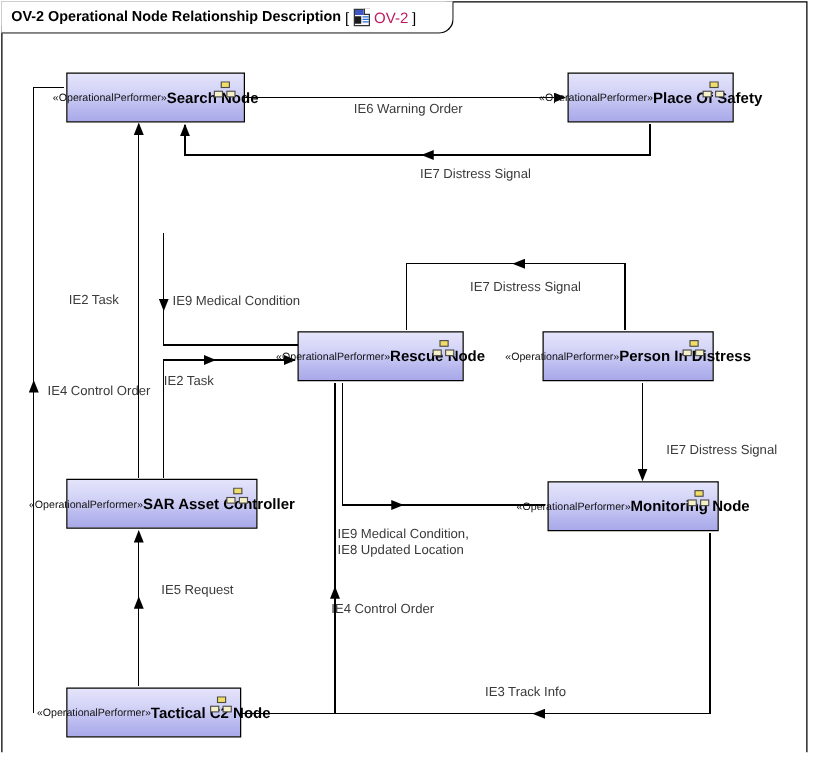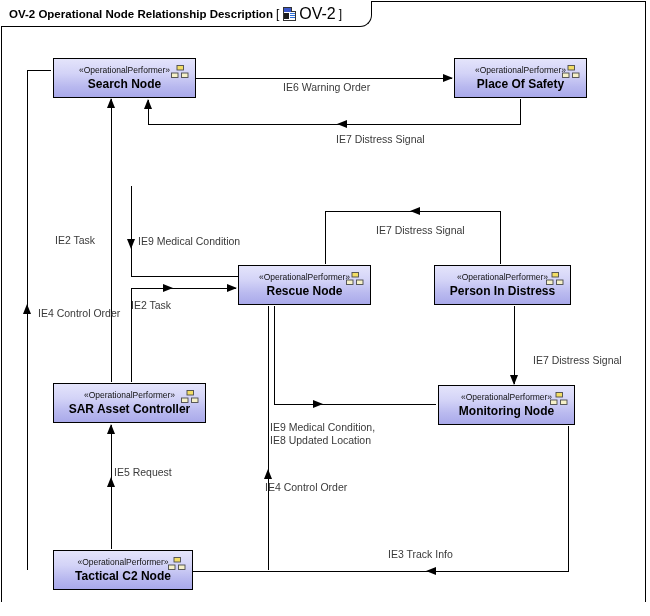--- a/index.html
+++ b/index.html
@@ -9,38 +9,38 @@
   
   #frame{position:absolute;left:1px;top:1px;width:645px;height:612px;
          border:1px solid #000;box-sizing:border-box;background:#fff;}
   #frame-tab{position:absolute;left:1px;top:1px;height:26px;
              border:1px solid #000;border-left:none;border-top:none;
              background:#fff;box-sizing:border-box;
              padding:0 26px 0 8px;display:flex;align-items:center;
              border-bottom-right-radius:12px;}
   #frame-tab .ttl{font-size:11.5px;font-weight:bold;color:#000;white-space:nowrap;}
   #frame-tab .brk{font-size:12px;color:#000;margin:0 3px;}
-  #frame-tab .tagname{font-size:16px;color:#000000;}
+  #frame-tab .tagname{font-size:12px;color:#be185d;}
   .doc-icon{display:inline-block;width:13px;height:14px;position:relative;
             margin:0 3px 0 1px;vertical-align:-3px;}
   .doc-icon .pg{position:absolute;inset:0;background:#fdfdfd;border:1px solid #333;}
   .doc-icon .bar{position:absolute;left:1px;top:1px;width:7px;height:4px;background:#3a56c8;}
   .doc-icon .qr{position:absolute;left:1px;top:6px;width:5px;height:6px;background:#1b1b1b;}
   .doc-icon .l1{position:absolute;left:7px;top:6px;width:5px;height:1px;background:#2e6fd9;}
   .doc-icon .l2{position:absolute;left:7px;top:8px;width:5px;height:1px;background:#2e6fd9;}
   .doc-icon .l3{position:absolute;left:7px;top:10px;width:5px;height:1px;background:#2e6fd9;}
   .doc-icon .fold{position:absolute;right:0;top:0;width:4px;height:4px;background:#fff;border-left:1px solid #333;border-bottom:1px solid #333;}
 
   
   #canvas{position:absolute;left:0;top:0;width:650px;height:616px;}
 
   
   .node{position:absolute;box-sizing:border-box;border:1px solid #000;
         background:linear-gradient(to bottom,#e4e4fb 0%,#d3d3f7 38%,#b9b9ef 72%,#a9a9ea 100%);
-        display:flex;flex-direction:column;align-items:center;justify-content:center;}
+        display:flex;flex-direction:row;align-items:center;justify-content:center;}
   .node .stereo{font-size:8.5px;color:#111;line-height:11px;letter-spacing:0px;
                 margin-top:1px;white-space:nowrap;}
   .node .nname{font-size:12px;font-weight:bold;color:#000;line-height:15px;
                white-space:nowrap;margin-top:1px;}
   .perf-icon{position:absolute;right:5px;top:6px;width:20px;height:14px;}
 
   
   .elabel{position:absolute;font-size:10.5px;color:#3a3a3a;white-space:nowrap;line-height:13px;}
 </style>
 </head>
@@ -195,19 +195,19 @@
 
   <div class="elabel" style="left:131px;top:299px;">IE2 Task</div>
 
   <div class="elabel" style="left:38px;top:307px;">IE4 Control Order</div>
 
   <div class="elabel" style="left:270px;top:409px;margin-top:12px;">
     <div>IE9 Medical Condition,</div>
     <div>IE8 Updated Location</div>
   </div>
 
-  <div class="elabel" style="left:114px;top:466px;text-align:center;">IE5 Request</div>
+  <div class="elabel" style="left:129px;top:466px;text-align:center;">IE5 Request</div>
 
   <div class="elabel" style="left:265px;top:481px;">IE4 Control Order</div>
 
   <div class="elabel" style="left:388px;top:548px;">IE3 Track Info</div>
 
 </div>
 
 </body></html>

